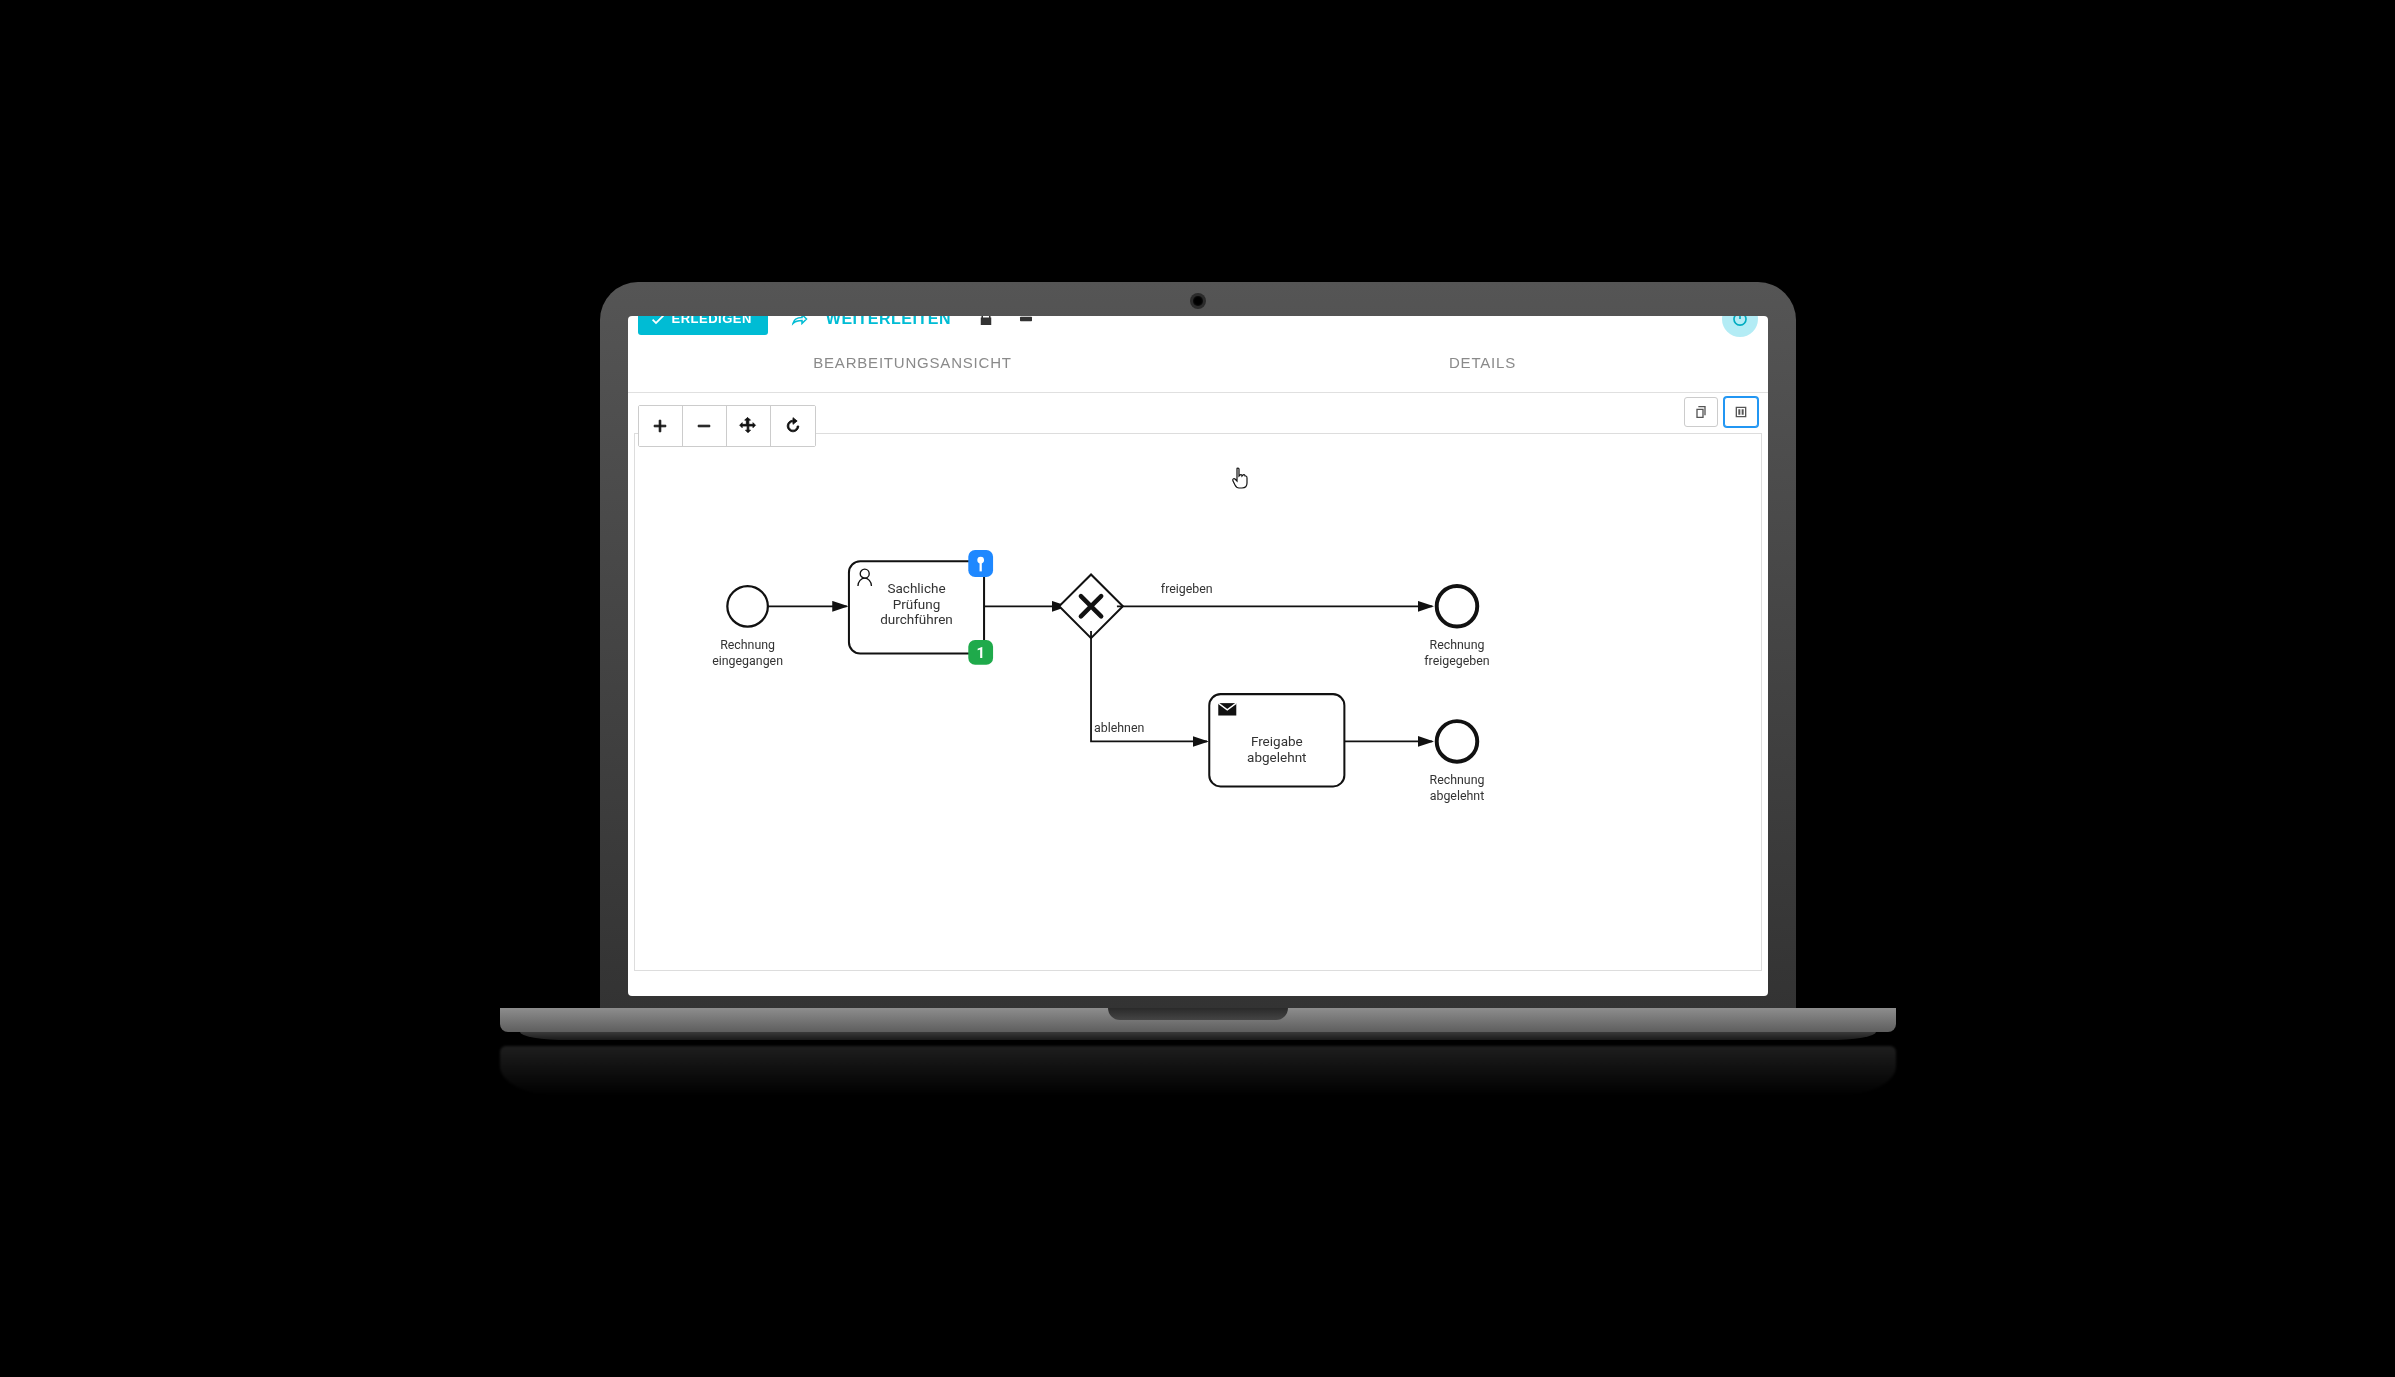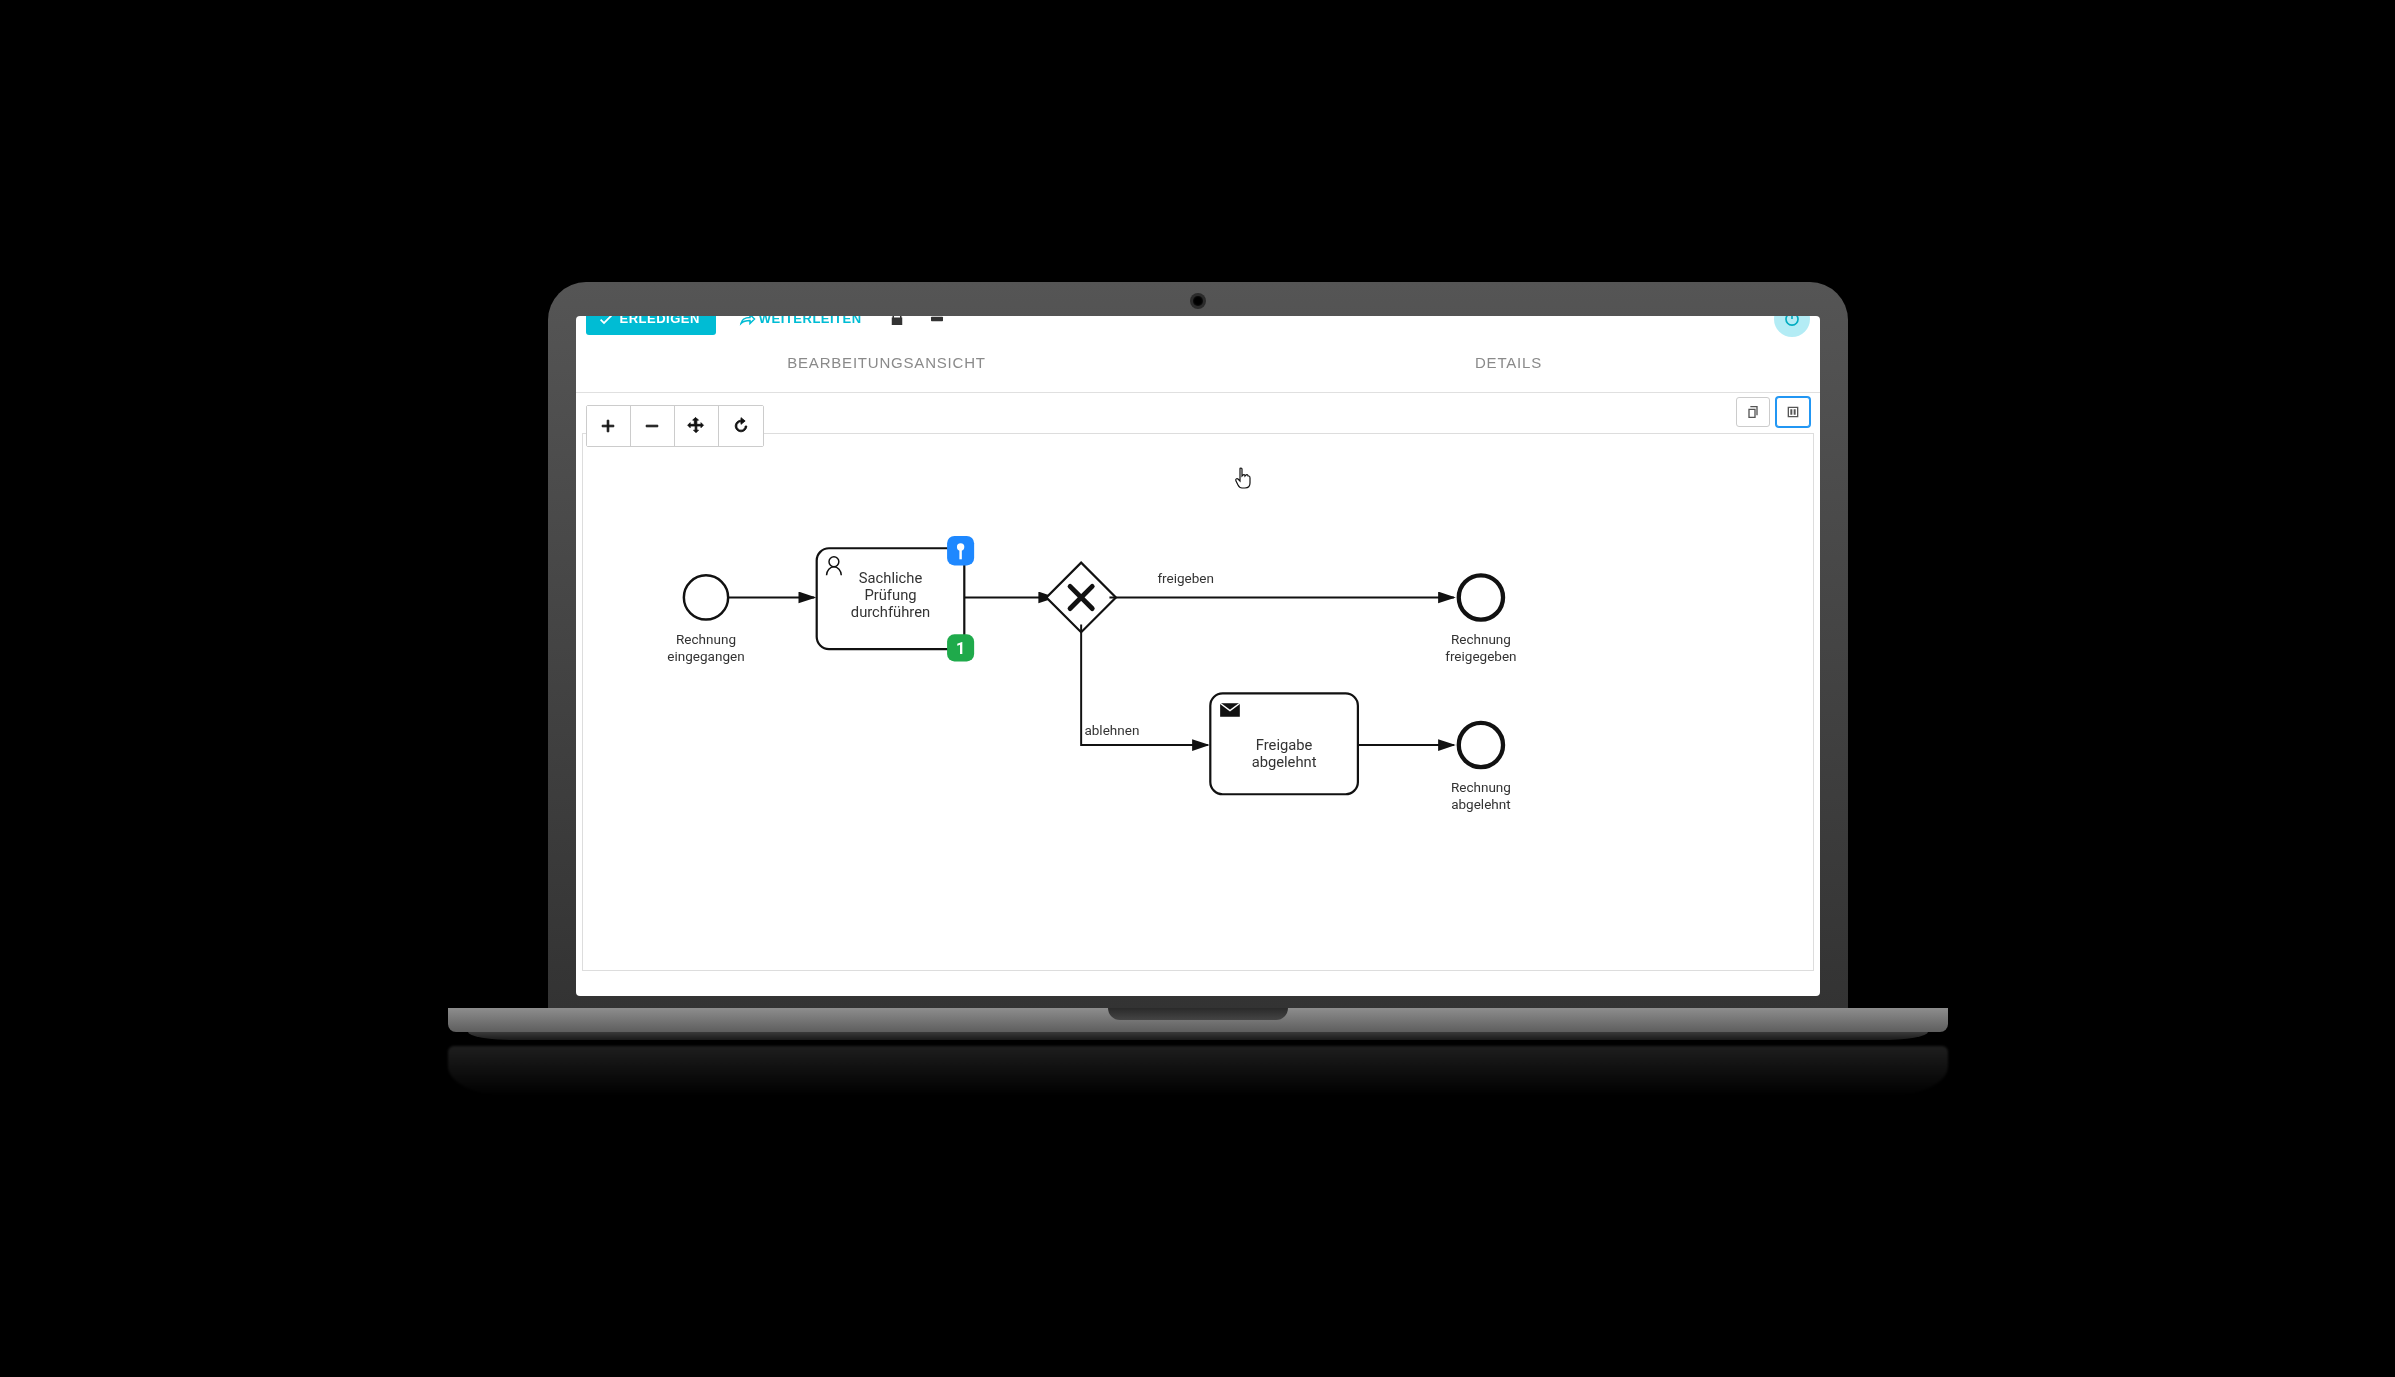--- a/index.html
+++ b/index.html
@@ -9,21 +9,21 @@
     font-family: "Segoe UI", Roboto, Helvetica, Arial, sans-serif;
     display: flex;
     align-items: center;
     justify-content: center;
     min-height: 100vh;
     overflow: hidden;
   }
   
   .laptop-wrap {
     position: relative;
-    width: 1300px;
+    width: 1196px;
     margin: 28px auto;
   }
   .laptop-screen-frame {
     background: linear-gradient(#555,#333);
     border-radius: 38px 38px 0 0;
     padding: 34px 28px 12px 28px;
     box-shadow: 0 10px 40px rgba(0,0,0,.6);
   }
   .camera {
     position: absolute;
@@ -76,23 +76,23 @@
     background:#00bcd4; color:#fff;
     border:none; border-radius:3px;
     font-size:13px; font-weight:600; letter-spacing:.5px;
     padding: 8px 16px 8px 12px;
     display:flex; align-items:center; gap:6px;
     text-transform:uppercase;
   }
   .btn-primary svg { width:16px; height:16px; fill:#fff; }
   .btn-link {
     background:none; border:none; color:#00bcd4;
-    font-size:13px; font-weight:600; letter-spacing:.5px;
+    font-size:16px; font-weight:600; letter-spacing:.5px;
     text-transform:uppercase;
-    display:flex; align-items:center; gap:3px;
+    display:flex; align-items:center; gap:18px;
     padding:6px 8px;
   }
   .btn-link svg { width:18px; height:18px; fill:#00bcd4; stroke:#00bcd4; }
   .toolbar-icon {
     width:26px; height:22px; display:flex; align-items:center; justify-content:center;
     color:#333;
   }
   .toolbar-icon svg { width:20px; height:18px; fill:#333; }
   .power-btn {
     margin-left:auto;

